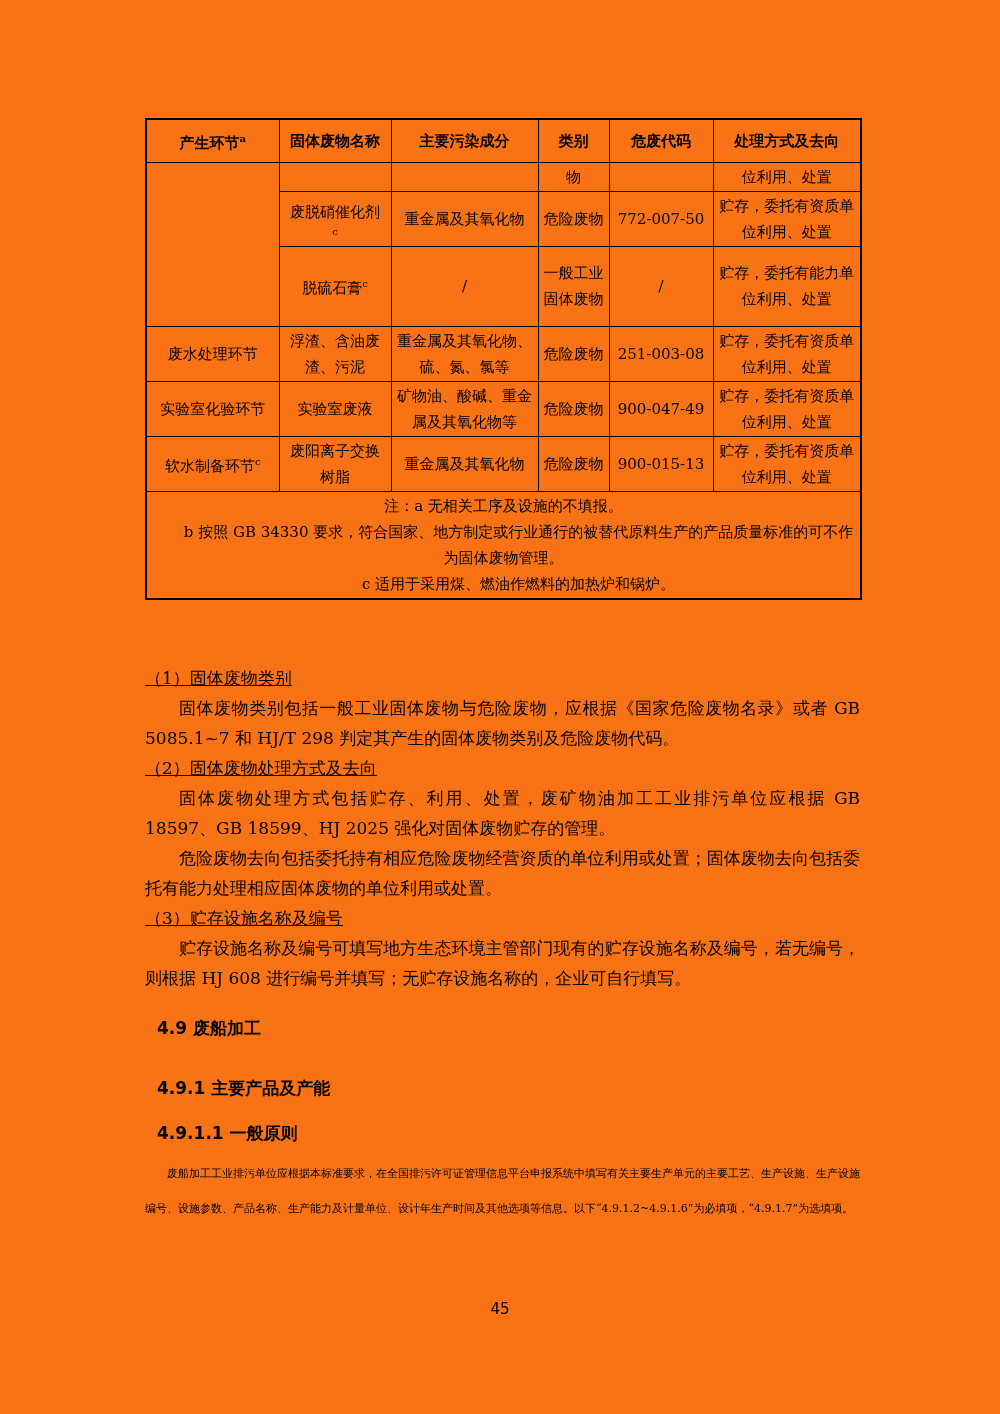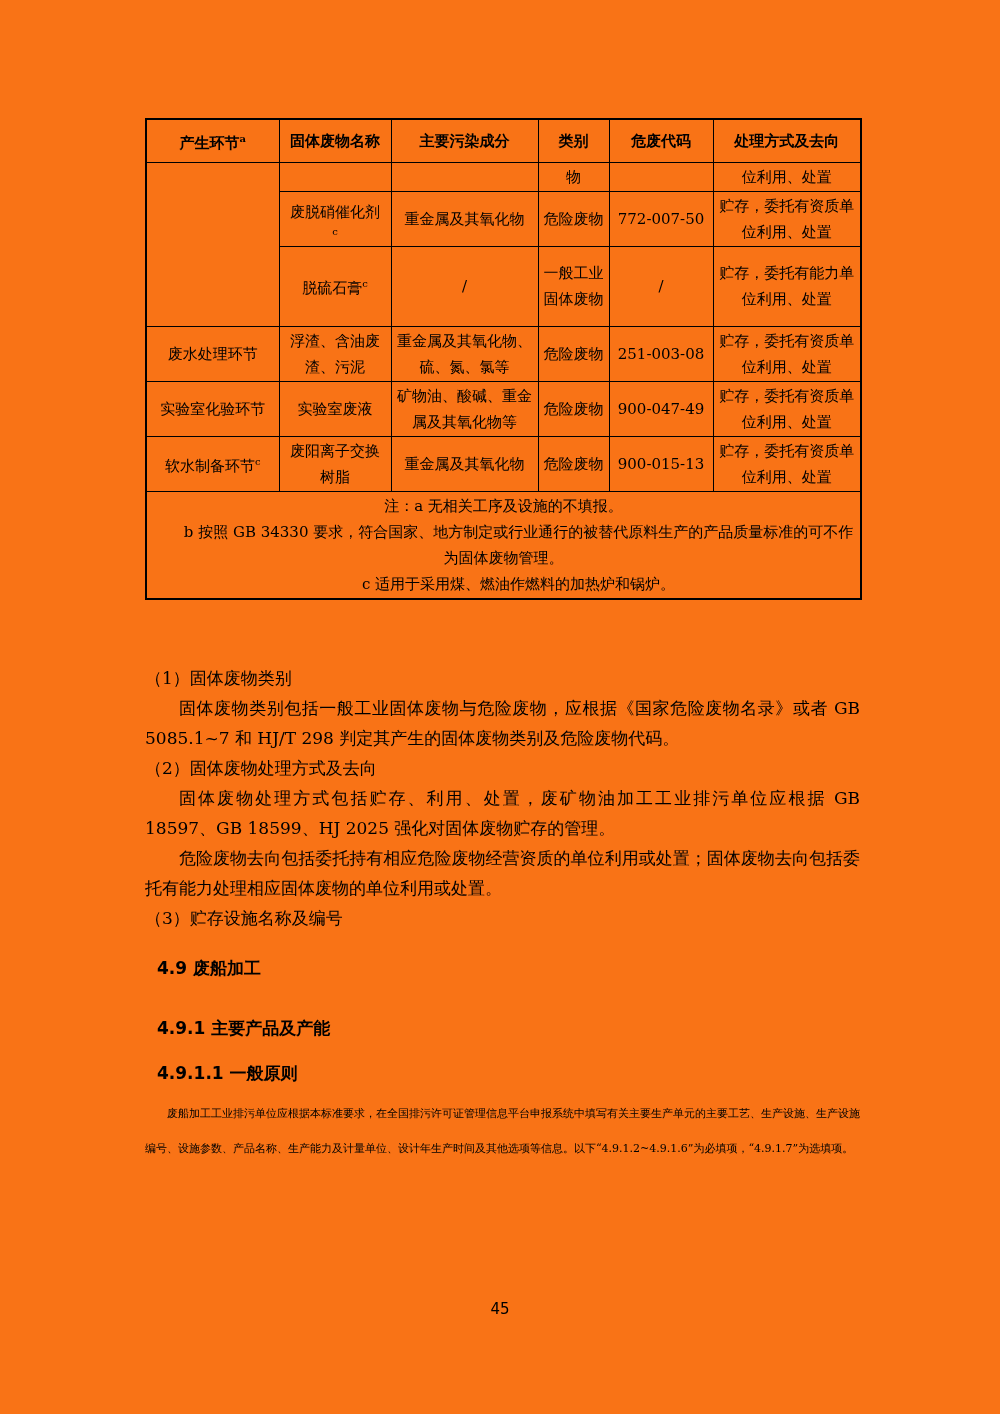--- a/index.html
+++ b/index.html
@@ -60,21 +60,21 @@
 
   
   .body-text {
     margin: 0 140px 0 145px;
     padding-top: 63px;
     font-size: 17px;
     line-height: 30px;
     text-align: justify;
   }
   .body-text p.para { text-indent: 2em; }
-  .body-text p.item-heading { text-indent: 0; }
+  .body-text p.item-heading { text-indent: 0; text-decoration: underline; }
 
   .section-heading {
     margin-left: 157px;
     margin-right: 140px;
     font-family: "DejaVu Sans", "Liberation Sans", sans-serif;
     font-weight: bold;
     font-size: 17px;
     line-height: 30px;
   }
   .sh-49   { margin-top: 20px; }
@@ -180,20 +180,21 @@
     </tbody>
   </table>
 
   <div class="body-text">
     <p class="item-heading">（1）固体废物类别</p>
     <p class="para">固体废物类别包括一般工业固体废物与危险废物，应根据《国家危险废物名录》或者 GB 5085.1~7 和 HJ/T 298 判定其产生的固体废物类别及危险废物代码。</p>
     <p class="item-heading">（2）固体废物处理方式及去向</p>
     <p class="para">固体废物处理方式包括贮存、利用、处置，废矿物油加工工业排污单位应根据 GB 18597、GB 18599、HJ 2025 强化对固体废物贮存的管理。</p>
     <p class="para">危险废物去向包括委托持有相应危险废物经营资质的单位利用或处置；固体废物去向包括委托有能力处理相应固体废物的单位利用或处置。</p>
     <p class="item-heading">（3）贮存设施名称及编号</p>
+    <p class="para">贮存设施名称及编号可填写地方生态环境主管部门现有的贮存设施名称及编号，若无编号，则根据 HJ 608 进行编号并填写；无贮存设施名称的，企业可自行填写。</p>
   </div>
 
   <p class="section-heading sh-49">4.9 废船加工</p>
   <p class="section-heading sh-491">4.9.1 主要产品及产能</p>
   <p class="section-heading sh-4911">4.9.1.1 一般原则</p>
 
   <p class="final-para">废船加工工业排污单位应根据本标准要求，在全国排污许可证管理信息平台申报系统中填写有关主要生产单元的主要工艺、生产设施、生产设施编号、设施参数、产品名称、生产能力及计量单位、设计年生产时间及其他选项等信息。以下“4.9.1.2~4.9.1.6”为必填项，“4.9.1.7”为选填项。</p>
 
   <div class="page-number">45</div>
 

